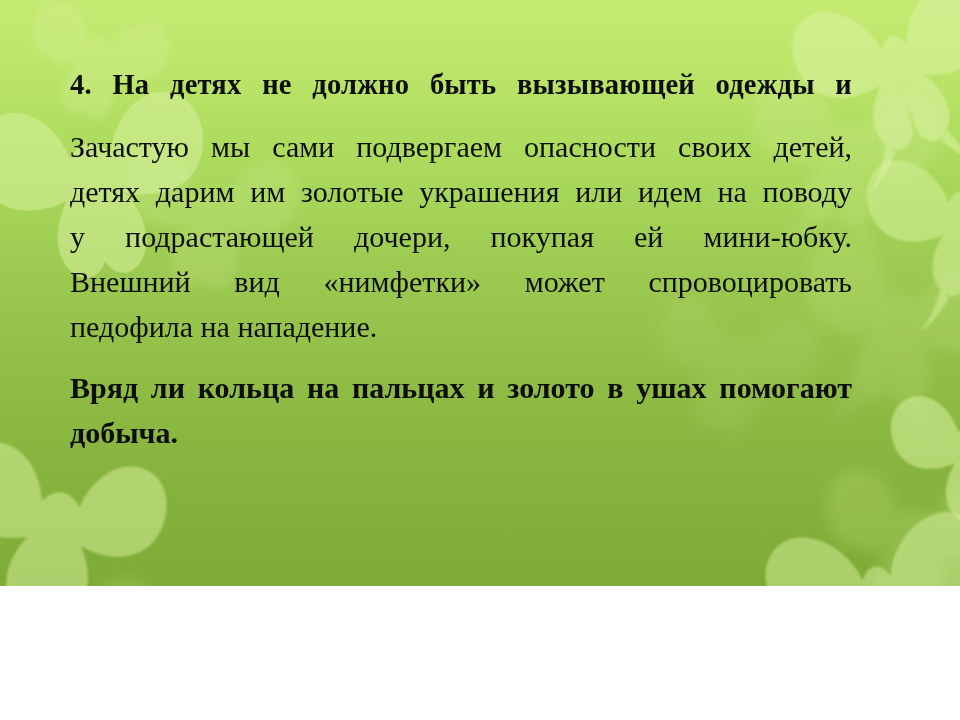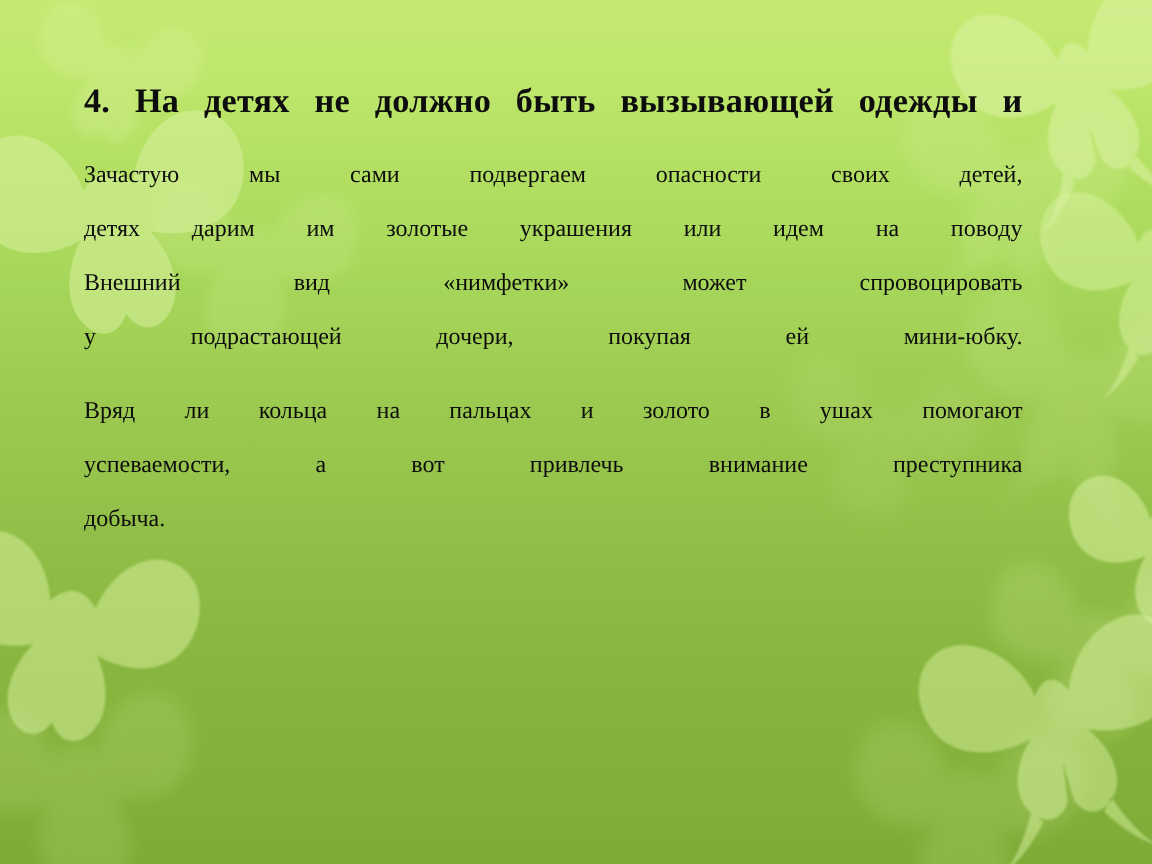--- a/index.html
+++ b/index.html
@@ -8,21 +8,21 @@
     padding: 0;
     background: #ffffff;
   }
   body {
     font-family: "Liberation Serif", "DejaVu Serif", serif;
   }
 
   .slide {
     position: relative;
     width: 960px;
-    height: 720px;
+    height: 586px;
     overflow: hidden;
     background: linear-gradient(to bottom,
         #c5ea72 0%,
         #bfe76c 8%,
         #b2df62 20%,
         #a6d659 33%,
         #9cc950 47%,
         #93c048 60%,
         #8bb841 72%,
         #85b23c 84%,
@@ -57,29 +57,29 @@
     font-weight: bold;
     line-height: 45px;
     color: #0d0d0d;
     text-align: justify;
     text-align-last: left;
     margin: 0 0 17px 0;
     letter-spacing: 0.2px;
   }
 
   .para {
-    font-size: 20px;
+    font-size: 30px;
     font-weight: normal;
     line-height: 45px;
     color: #0d0d0d;
     text-align: justify;
     text-align-last: left;
     margin: 0 0 16px 0;
   }
-  .para.last { margin-bottom: 0; }
+  .para.last { margin-bottom: 0; font-weight: bold; }
 
   
   .ln {
     display: block;
     text-align: justify;
     text-align-last: justify;
     white-space: pre-wrap;
   }
   .ln.free {
     text-align-last: left;
@@ -179,24 +179,24 @@
 
   <div class="content">
 
     <h1 class="heading">
       <span class="ln">4. На детях не должно быть вызывающей одежды и</span>
     </h1>
 
     <p class="para">
       <span class="ln">Зачастую мы сами подвергаем опасности своих детей,</span>
       <span class="ln">детях дарим им золотые украшения или идем на поводу</span>
+      <span class="ln">у подрастающей дочери, покупая ей мини-юбку.</span>
       <span class="ln">Внешний вид «нимфетки» может спровоцировать</span>
-      <span class="ln">у подрастающей дочери, покупая ей мини-юбку.</span>
+      <span class="ln free">педофила на нападение.</span>
     </p>
 
     <p class="para last">
       <span class="ln">Вряд ли кольца на пальцах и золото в ушах помогают</span>
-      <span class="ln">успеваемости, а вот привлечь внимание преступника</span>
       <span class="ln free">добыча.</span>
     </p>
 
   </div>
 </div>
 
 </body></html>

